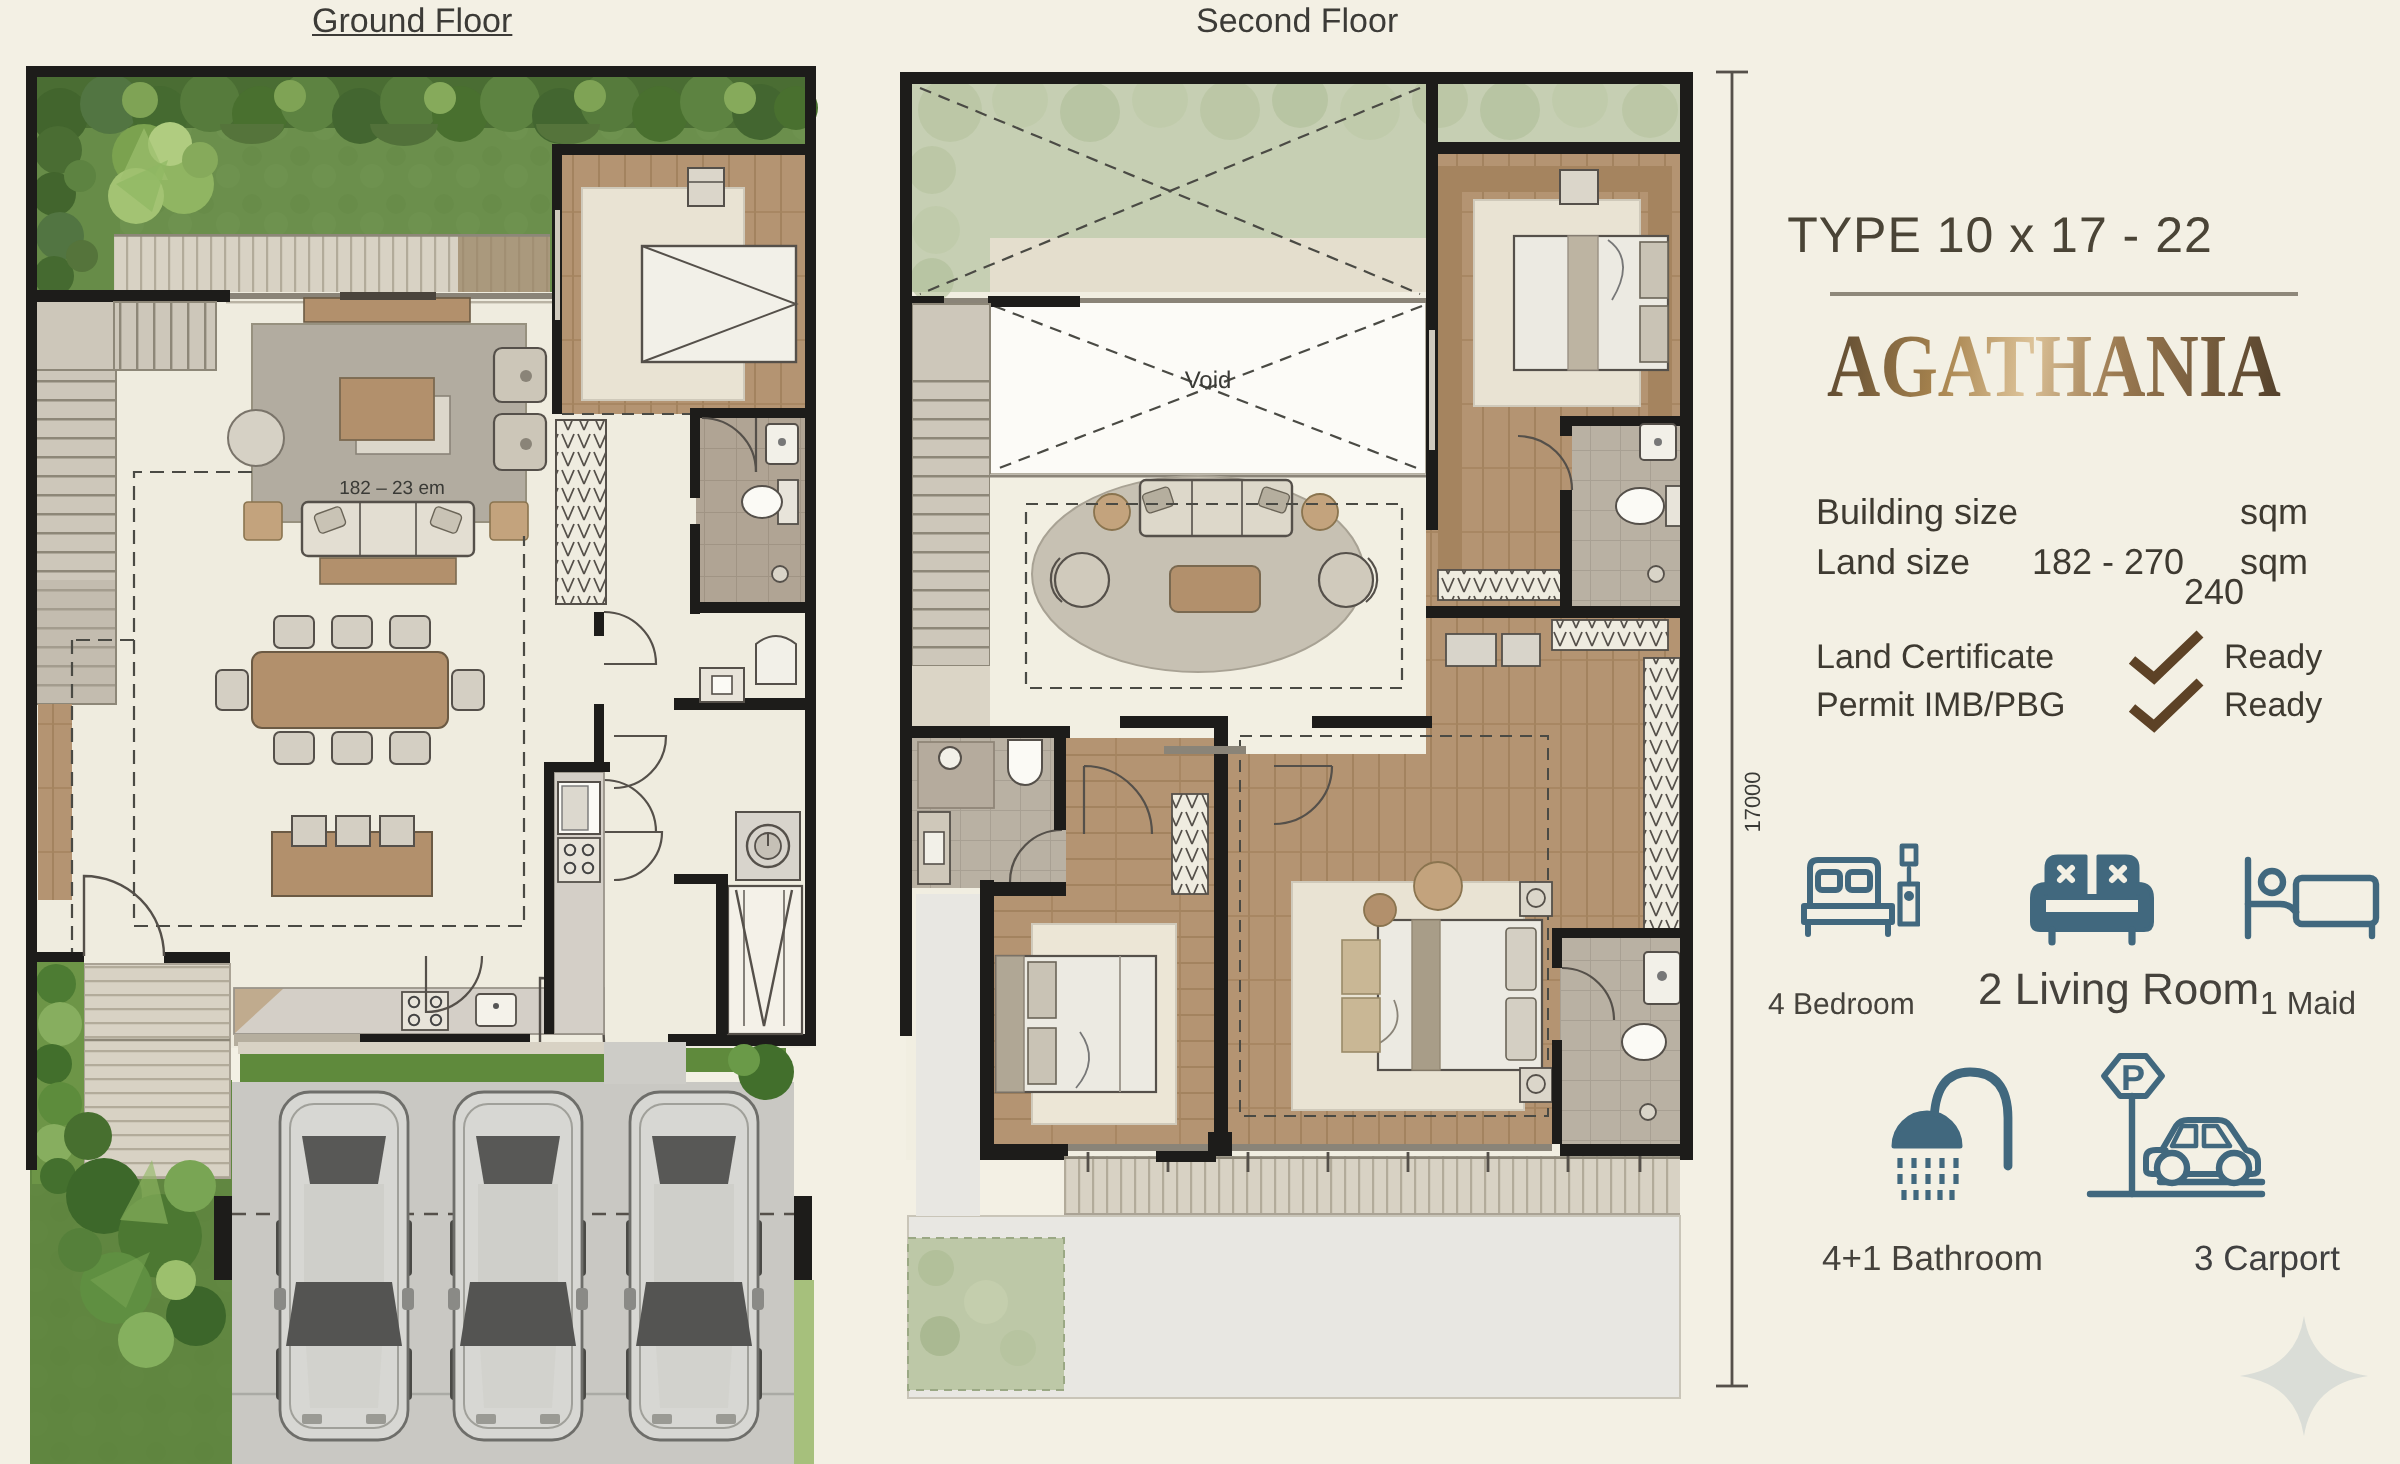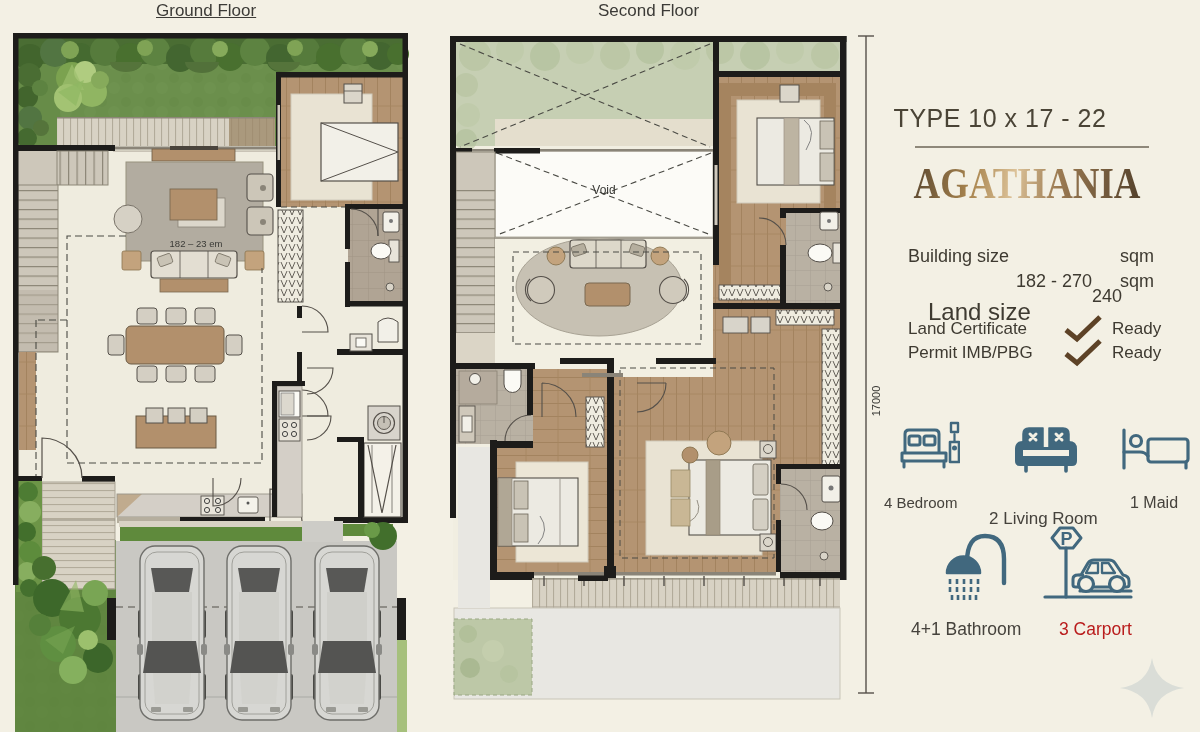--- a/index.html
+++ b/index.html
@@ -17,39 +17,39 @@
 <div class="panel" style="left:850px;top:104px;width:300px;text-align:center;font-size:25px;letter-spacing:0.5px;color:#4a4436;">TYPE 10 x 17 - 22</div>
 
 <div style="position:absolute;left:915px;top:146px;width:234px;height:2px;background:#8e887a;"></div>
 
 <div style="position:absolute;left:877px;top:157px;width:300px;text-align:center;font-family:'Liberation Serif',serif;font-size:45px;font-weight:bold;letter-spacing:0px;transform:scaleX(0.82);transform-origin:50% 50%;background:linear-gradient(100deg,#5e4a31 5%,#a9854f 28%,#dcc298 45%,#9c7b52 62%,#55422c 95%);-webkit-background-clip:text;background-clip:text;color:transparent;">AGATHANIA</div>
 
 <div class="panel" style="left:908px;top:246px;font-size:18px;">Building size</div>
 <div class="panel" style="left:1092px;top:246px;font-size:18px;margin-top:40px;">240</div>
 <div class="panel" style="left:1120px;top:246px;font-size:18px;">sqm</div>
 
-<div class="panel" style="left:928px;top:271px;font-size:24px;margin-top:27px;">Land size</div>
+<div class="panel" style="left:908px;top:271px;font-size:18px;">Land size</div>
 <div class="panel" style="left:1016px;top:271px;font-size:18px;">182 - 270</div>
 <div class="panel" style="left:1120px;top:271px;font-size:18px;">sqm</div>
 
 <div class="panel" style="left:908px;top:319px;font-size:17px;text-align:center;">Land Certificate</div>
 <div class="panel" style="left:908px;top:343px;font-size:17px;">Permit IMB/PBG</div>
 <div class="panel" style="left:1112px;top:319px;font-size:17px;">Ready</div>
 <div class="panel" style="left:1112px;top:343px;font-size:17px;">Ready</div>
 
 <svg style="position:absolute;left:1060px;top:312px;" width="46" height="56" viewBox="0 0 46 56">
   <path d="M6 18 L17 27 L40 5" fill="none" stroke="#5d4226" stroke-width="5"></path>
   <path d="M6 42 L17 51 L40 29" fill="none" stroke="#5d4226" stroke-width="5"></path>
 </svg>
 
 <div class="panel" style="left:884px;top:494px;font-size:15px;color:#45423c;">4 Bedroom</div>
-<div class="panel" style="left:989px;top:509px;font-size:17px;color:#45423c;text-align:right;">2 Living Room</div>
+<div class="panel" style="left:989px;top:482px;font-size:22px;color:#45423c;text-align:right;">2 Living Room</div>
 <div class="panel" style="left:1130px;top:494px;font-size:16px;color:#45423c;">1 Maid</div>
 <div class="panel" style="left:911px;top:619px;font-size:17.5px;color:#45423c;">4+1 Bathroom</div>
-<div class="panel" style="left:1059px;top:619px;font-size:17.5px;color:#b91c1c;">3 Carport</div>
+<div class="panel" style="left:1097px;top:619px;font-size:17.5px;color:#404040;">3 Carport</div>
 
 <svg style="position:absolute;left:898px;top:420px;" width="62" height="52" viewBox="0 0 62 52">
   <g fill="none" stroke="#41687e" stroke-width="3" stroke-linecap="round" stroke-linejoin="round">
     <path d="M7 32 V14 q0-4 4-4 h26 q4 0 4 4 v18"></path>
     <rect x="4" y="33" width="44" height="8"></rect>
     <path d="M6 41 v6 M46 41 v6"></path>
     <rect x="11" y="16" width="11" height="9" rx="2"></rect>
     <rect x="26" y="16" width="11" height="9" rx="2"></rect>
     <rect x="52" y="22" width="9" height="20" stroke-width="2.6"></rect>
     <path d="M56.5 22 v-8" stroke-width="2.2"></path>

